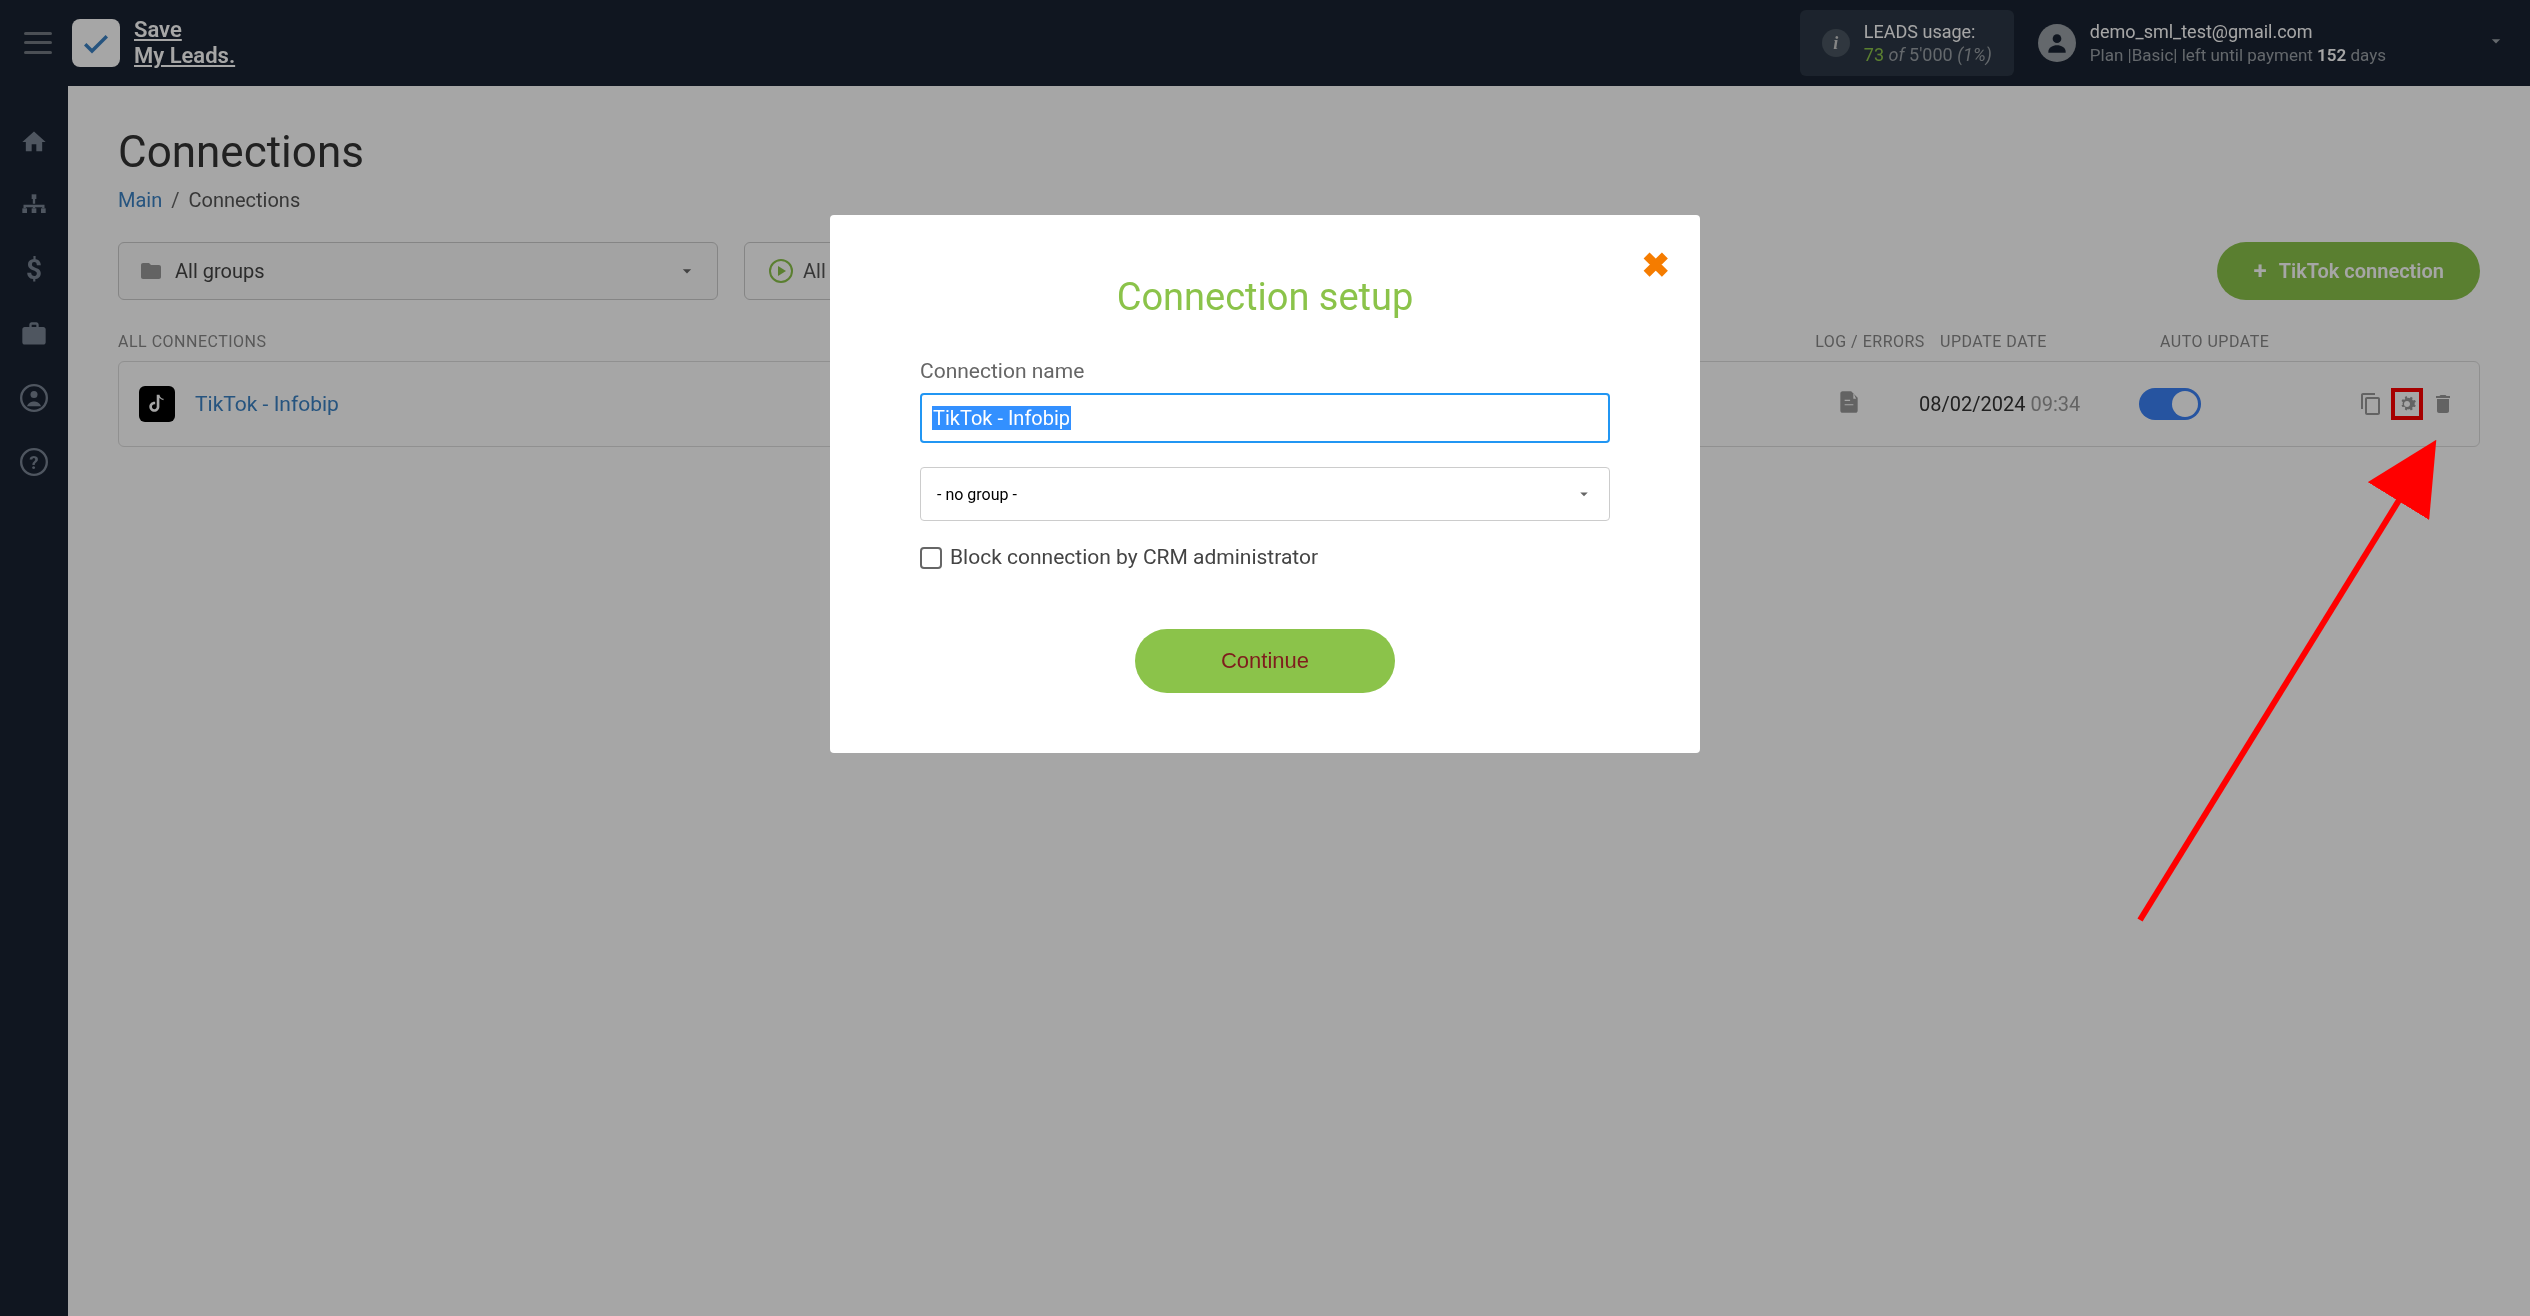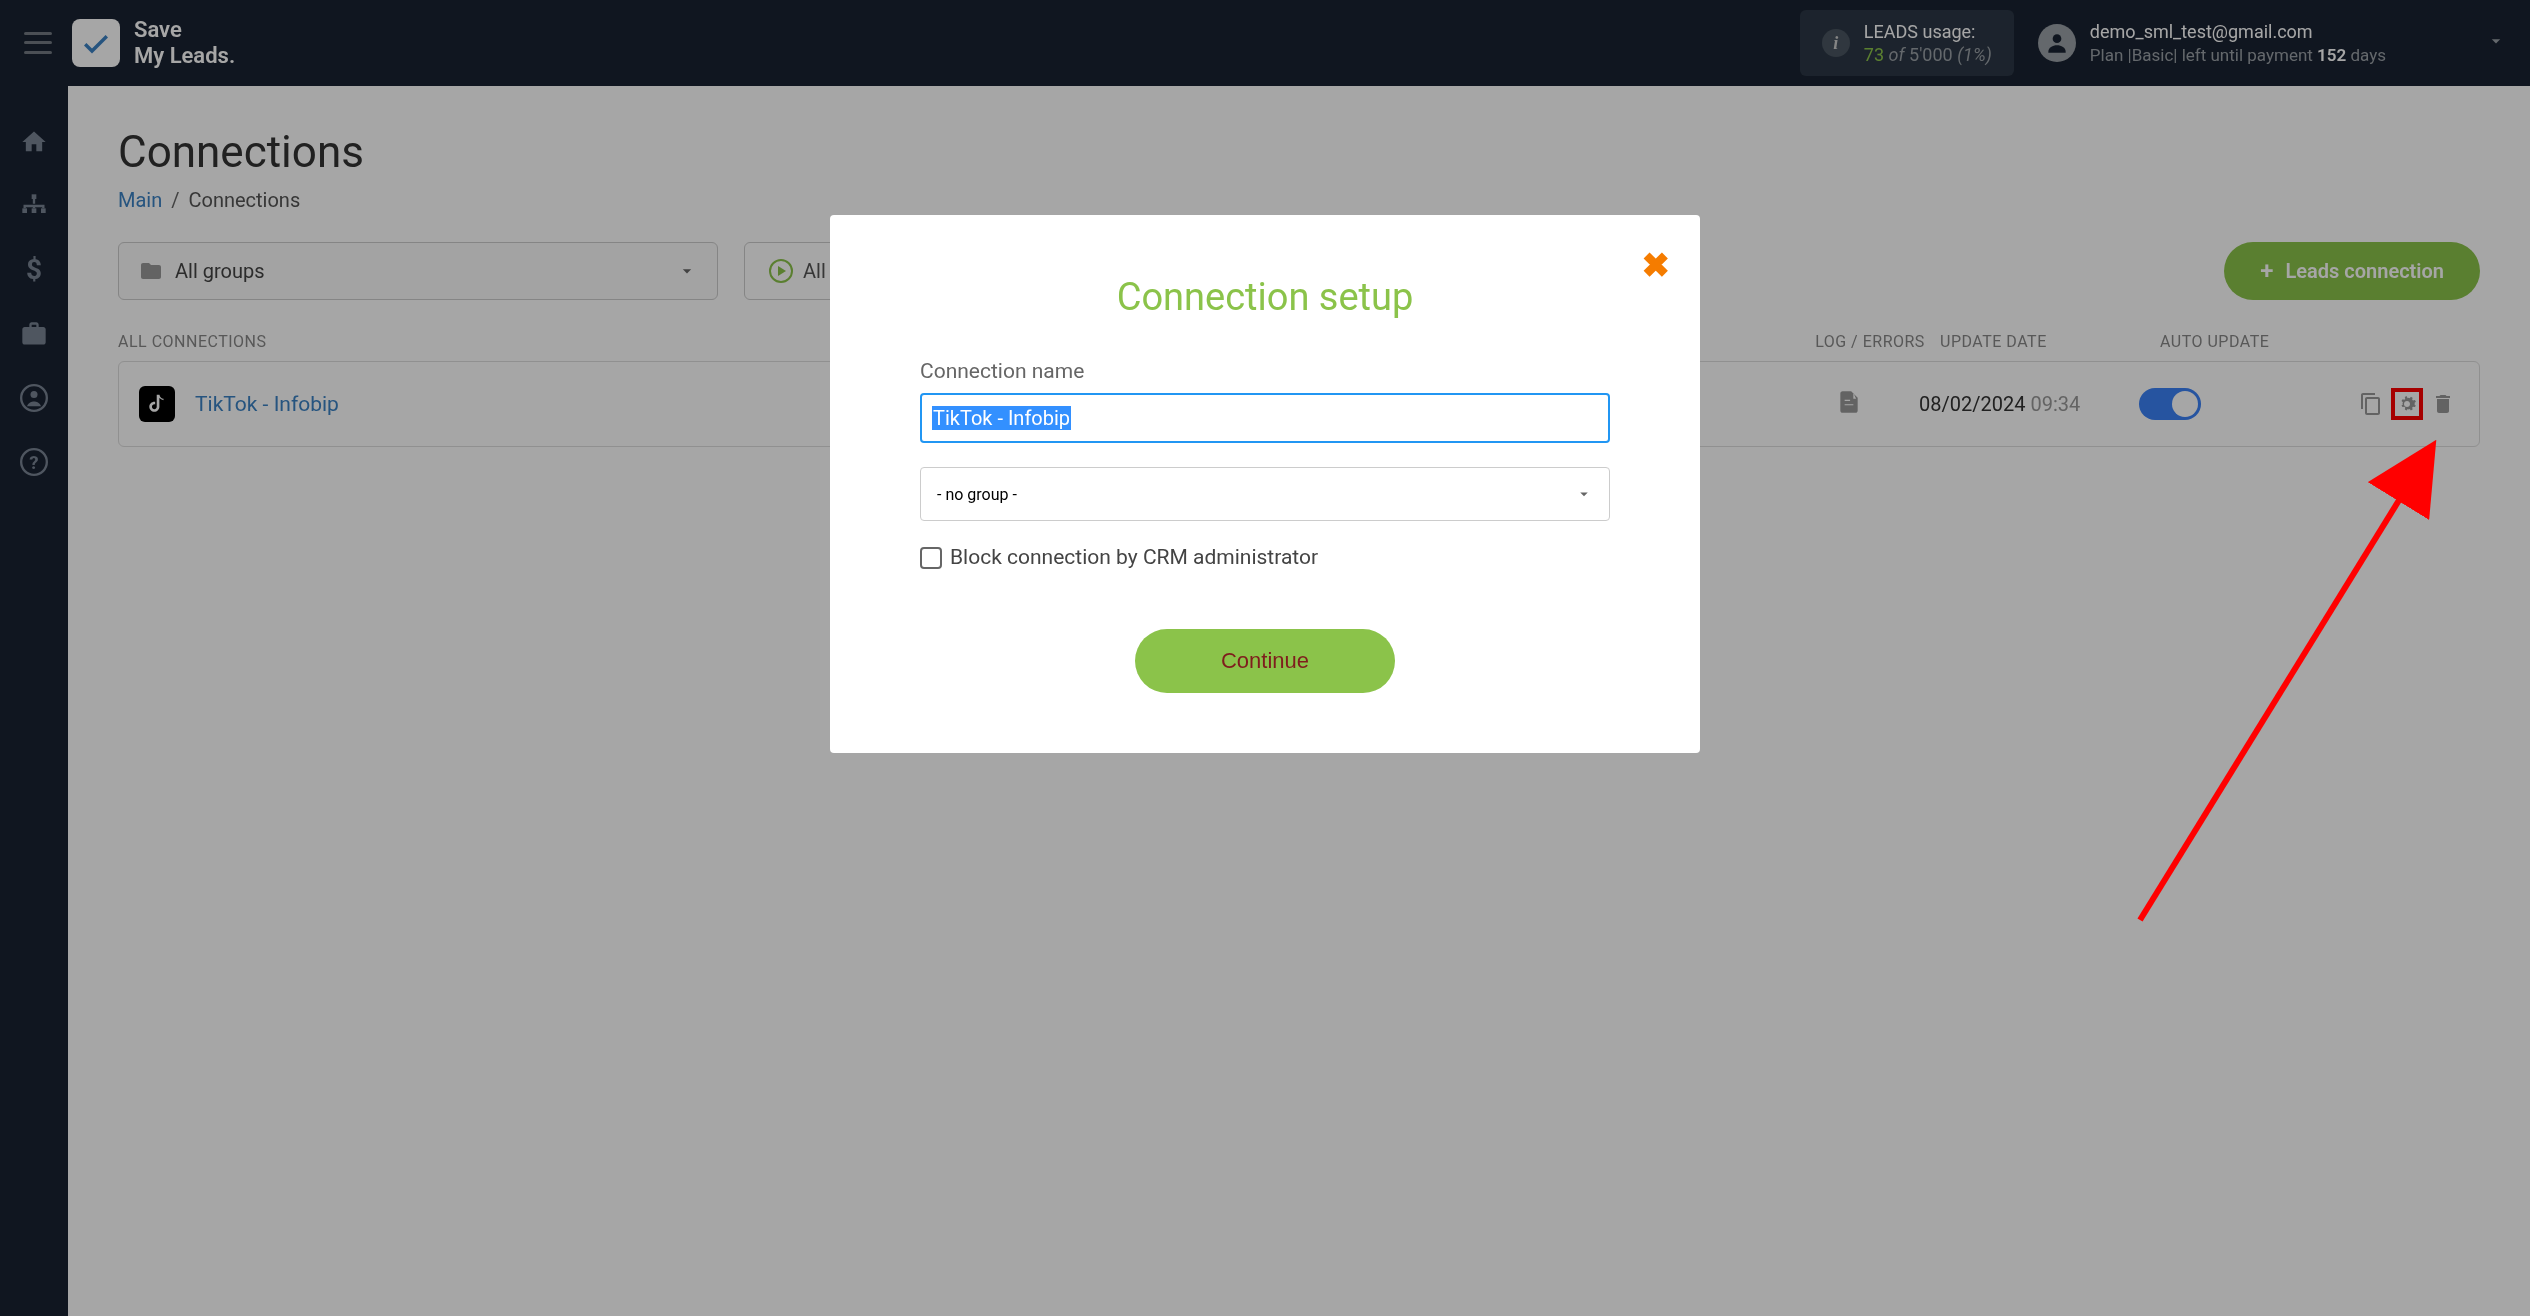--- a/index.html
+++ b/index.html
@@ -3,21 +3,21 @@
   <meta charset="utf-8">
   <style>
     * { box-sizing: border-box; margin: 0; padding: 0; }
     body { font-family: -apple-system, BlinkMacSystemFont, "Segoe UI", Roboto, sans-serif; background: #f1f3f4; overflow: hidden; width: 2530px; height: 1316px; transform-origin: top left; }
     
     
     .top-header { background: #1a2332; height: 86px; display: flex; align-items: center; padding: 0 24px; color: #fff; }
     .hamburger { width: 28px; height: 28px; margin-right: 20px; opacity: 0.7; display: flex; flex-direction: column; justify-content: space-around; cursor: pointer; }
     .hamburger span { display: block; height: 3px; background: #9aa0a6; border-radius: 2px; }
     .logo-box { width: 48px; height: 48px; background: #fff; border-radius: 8px; display: flex; align-items: center; justify-content: center; margin-right: 14px; }
-    .logo-text { line-height: 1.2; }
+    .logo-text { line-height: 1.2; text-decoration: underline; }
     .logo-text .line1 { font-size: 22px; font-weight: 600; }
     .logo-text .line2 { font-size: 22px; font-weight: 600; }
     .header-spacer { flex: 1; }
     .usage-box { background: #2c3745; padding: 10px 22px; border-radius: 6px; display: flex; align-items: center; gap: 14px; margin-right: 24px; }
     .usage-icon { width: 28px; height: 28px; background: #4a5561; border-radius: 50%; display: flex; align-items: center; justify-content: center; font-style: italic; font-weight: bold; color: #ccc; font-family: Georgia, serif; font-size: 18px; }
     .usage-text { line-height: 1.3; font-size: 18px; }
     .usage-used { color: #8bc34a; }
     .usage-of { color: #9aa0a6; font-style: italic; }
     .usage-total { color: #9aa0a6; }
     .usage-percent { color: #9aa0a6; font-style: italic; }
@@ -203,21 +203,21 @@
     </div>
     <div class="run-all">
       <div class="play-circle">
           <div class="play-triangle"></div>
         </div>
       <span>All</span>
     </div>
     <div class="toolbar-spacer"></div>
     <div class="create-btn">
       <span style="font-size:24px;">+</span>
-      <span>Leads connection</span>
+      <span>TikTok connection</span>
     </div>
   </div>
 
   <div class="table-header">
     <div class="col-name">ALL CONNECTIONS</div>
     <div class="col-log">LOG / ERRORS</div>
     <div class="col-date">UPDATE DATE</div>
     <div class="col-auto">AUTO UPDATE</div>
     <div class="col-actions"></div>
   </div>

